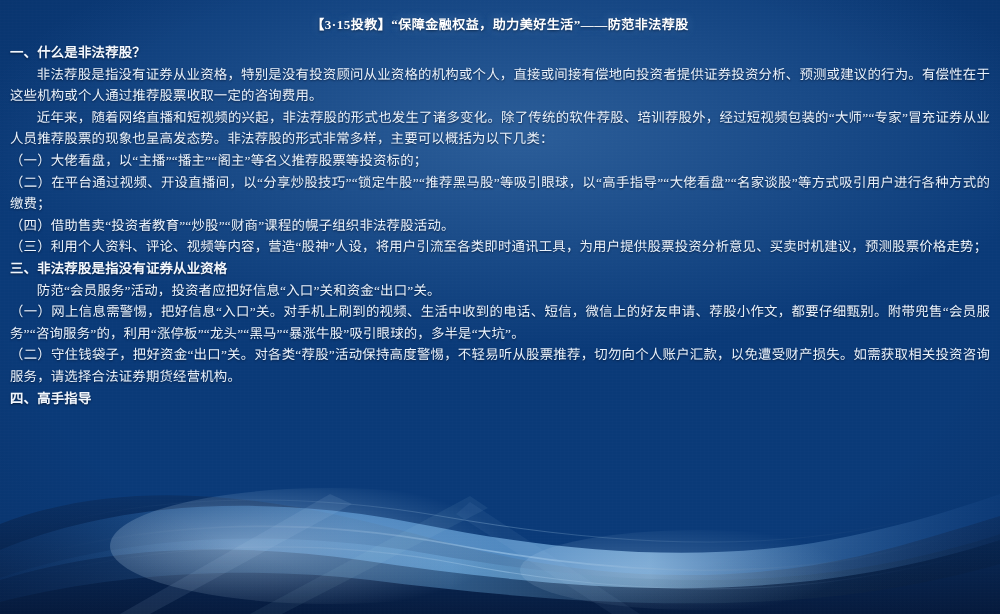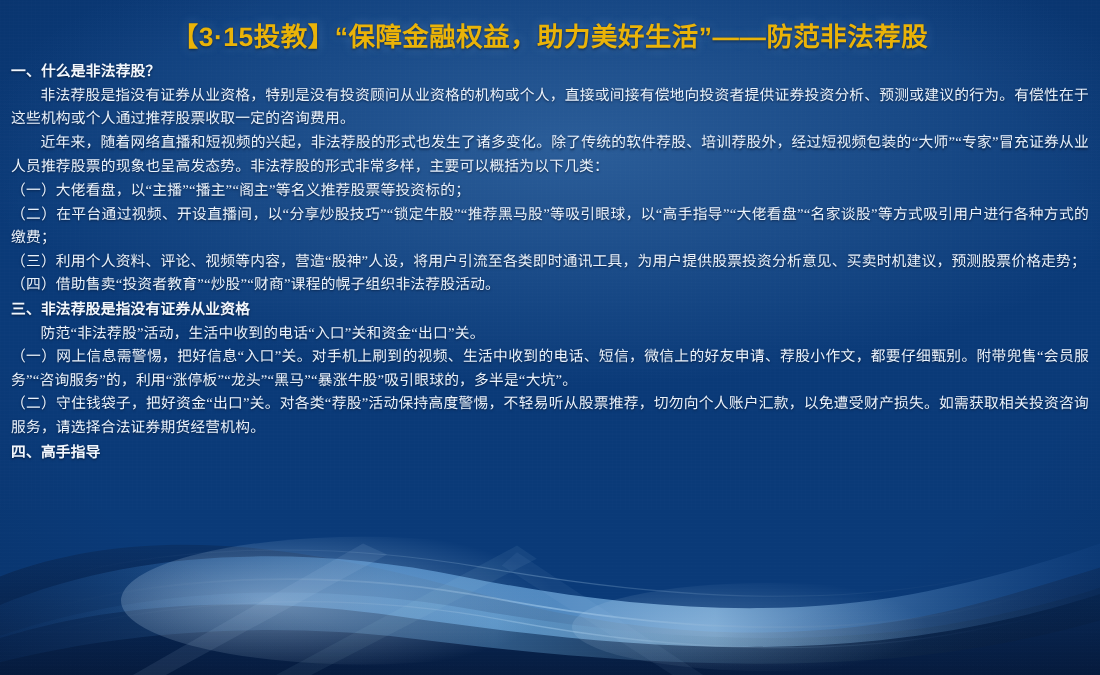--- a/index.html
+++ b/index.html
@@ -36,30 +36,30 @@
 
   
   .waves{position:absolute;left:0;bottom:0;width:1000px;height:240px;pointer-events:none;}
 
   
   .title-wrap{
     position:absolute;left:0;top:14px;width:1000px;text-align:center;
   }
   .title{
     display:inline-block;
-    font-size:24px;font-weight:bold;letter-spacing:.5px;
-    color:#eab308;
-    font-family:Liberation Sans, sans-serif;
+    font-size:13px;font-weight:bold;letter-spacing:.5px;
+    color:#ffffff;
+    font-family:Liberation Serif, serif;
     text-shadow:0 1px 3px rgba(4,26,58,.85),0 0 10px rgba(150,200,255,.35);
     white-space:nowrap;
   }
 
   
   .content{
-    position:absolute;left:10px;top:54px;width:980px;
+    position:absolute;left:10px;top:42px;width:980px;
     color:#eaf2fb;
     font-size:13.4px;
     line-height:21.6px;
     letter-spacing:.2px;
     text-shadow:0 1px 2px rgba(4,22,52,.75);
     font-family:"Liberation Serif","DejaVu Serif",serif;
   }
   .content p{margin:0;padding:0;}
   .h{ 
     font-weight:bold;
@@ -134,25 +134,25 @@
   </div>
 
   <div class="content">
 
     <p class="h">一、什么是非法荐股？</p>
     <p class="ind para">非法荐股是指没有证券从业资格，特别是没有投资顾问从业资格的机构或个人，直接或间接有偿地向投资者提供证券投资分析、预测或建议的行为。有偿性在于这些机构或个人通过推荐股票收取一定的咨询费用。</p>
 
     <p class="ind para">近年来，随着网络直播和短视频的兴起，非法荐股的形式也发生了诸多变化。除了传统的软件荐股、培训荐股外，经过短视频包装的“大师”“专家”冒充证券从业人员推荐股票的现象也呈高发态势。非法荐股的形式非常多样，主要可以概括为以下几类：</p>
     <p class="li para">（一）大佬看盘，以“主播”“播主”“阁主”等名义推荐股票等投资标的；</p>
     <p class="li para">（二）在平台通过视频、开设直播间，以“分享炒股技巧”“锁定牛股”“推荐黑马股”等吸引眼球，以“高手指导”“大佬看盘”“名家谈股”等方式吸引用户进行各种方式的缴费；</p>
+    <p class="li para">（四）借助售卖“投资者教育”“炒股”“财商”课程的幌子组织非法荐股活动。</p>
     <p class="li para">（三）利用个人资料、评论、视频等内容，营造“股神”人设，将用户引流至各类即时通讯工具，为用户提供股票投资分析意见、买卖时机建议，预测股票价格走势；</p>
-    <p class="li para">（四）借助售卖“投资者教育”“炒股”“财商”课程的幌子组织非法荐股活动。</p>
 
     <p class="h">三、非法荐股是指没有证券从业资格</p>
-    <p class="ind para">防范“非法荐股”活动，生活中收到的电话“入口”关和资金“出口”关。</p>
+    <p class="ind para">防范“会员服务”活动，投资者应把好信息“入口”关和资金“出口”关。</p>
     <p class="li para">（一）网上信息需警惕，把好信息“入口”关。对手机上刷到的视频、生活中收到的电话、短信，微信上的好友申请、荐股小作文，都要仔细甄别。附带兜售“会员服务”“咨询服务”的，利用“涨停板”“龙头”“黑马”“暴涨牛股”吸引眼球的，多半是“大坑”。</p>
     <p class="li para">（二）守住钱袋子，把好资金“出口”关。对各类“荐股”活动保持高度警惕，不轻易听从股票推荐，切勿向个人账户汇款，以免遭受财产损失。如需获取相关投资咨询服务，请选择合法证券期货经营机构。</p>
 
     <p class="h">四、高手指导</p>
 
   </div>
 
 </div>
 
 </body></html>

